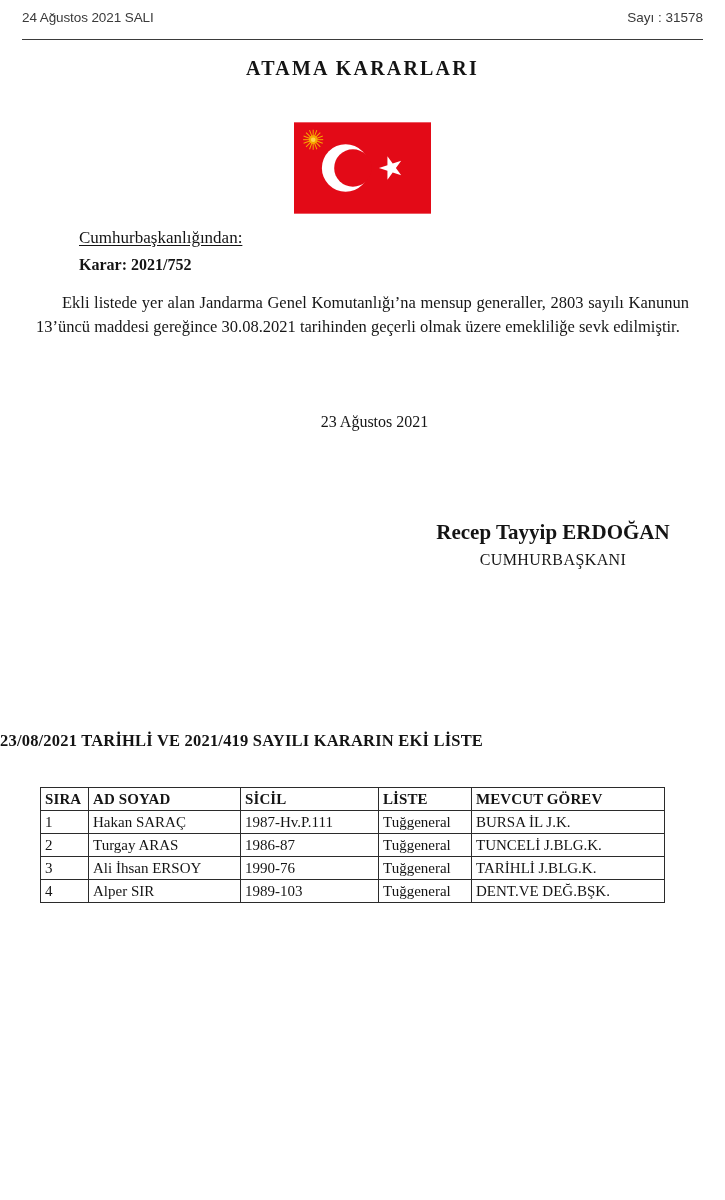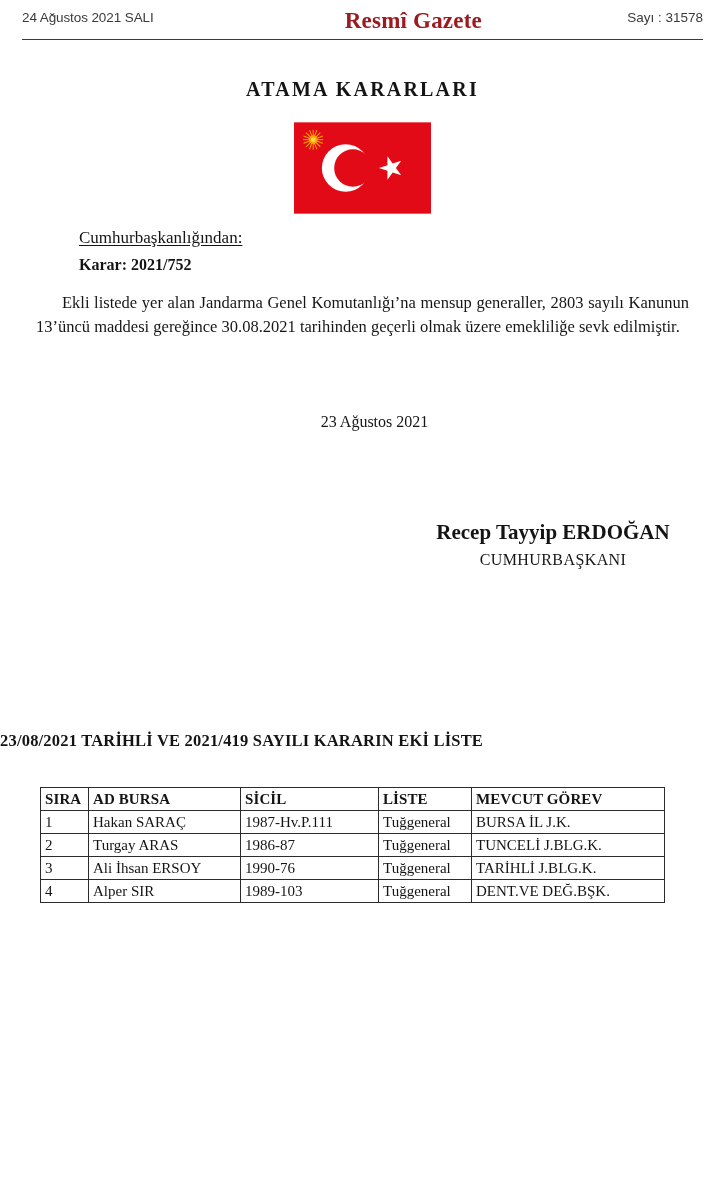--- a/index.html
+++ b/index.html
@@ -64,21 +64,20 @@
   .section-title {
     position: absolute;
     left: 0;
     top: 57px;
     width: 725px;
     text-align: center;
     font-size: 20px;
     font-weight: bold;
     letter-spacing: 2.2px;
     color: #141414;
-    margin-top: 21px;
   }
 
   
   .flag-wrap {
     position: absolute;
     left: 294px;
     top: 122px;
     width: 137px;
     height: 92px;
   }
@@ -194,21 +193,20 @@
   .col-ad    { width: 152px; }
   .col-sicil { width: 138px; }
   .col-rutbe { width: 93px; }
   .col-gorev { width: 193px; }
 </style>
 </head>
 <body>
 
 <div class="masthead">
   <div class="masthead-date">24 Ağustos 2021 SALI</div>
-  <div class="masthead-title">Resmî Gazete</div>
   <div class="masthead-issue">Sayı : 31578</div>
 </div>
 <div class="masthead-rule"></div>
 
 <div class="section-title">ATAMA KARARLARI</div>
 
 <div class="flag-wrap">
   <svg class="flag" viewBox="0 0 300 200" xmlns="http://www.w3.org/2000/svg">
     <rect x="0" y="0" width="300" height="200" fill="#e30a17"></rect>
     <g>
@@ -252,21 +250,21 @@
   <colgroup>
     <col class="col-sira">
       <col class="col-ad">
       <col class="col-sicil">
       <col class="col-rutbe">
       <col class="col-gorev">
   </colgroup>
   <thead>
     <tr>
       <th>SIRA</th>
-      <th>AD BURSA</th>
+      <th>AD SOYAD</th>
       <th>SİCİL</th>
       <th>LİSTE</th>
       <th>MEVCUT GÖREV</th>
     </tr>
   </thead>
   <tbody>
     <tr>
       <td>1</td>
       <td>Hakan SARAÇ</td>
       <td>1987-Hv.P.111</td>

